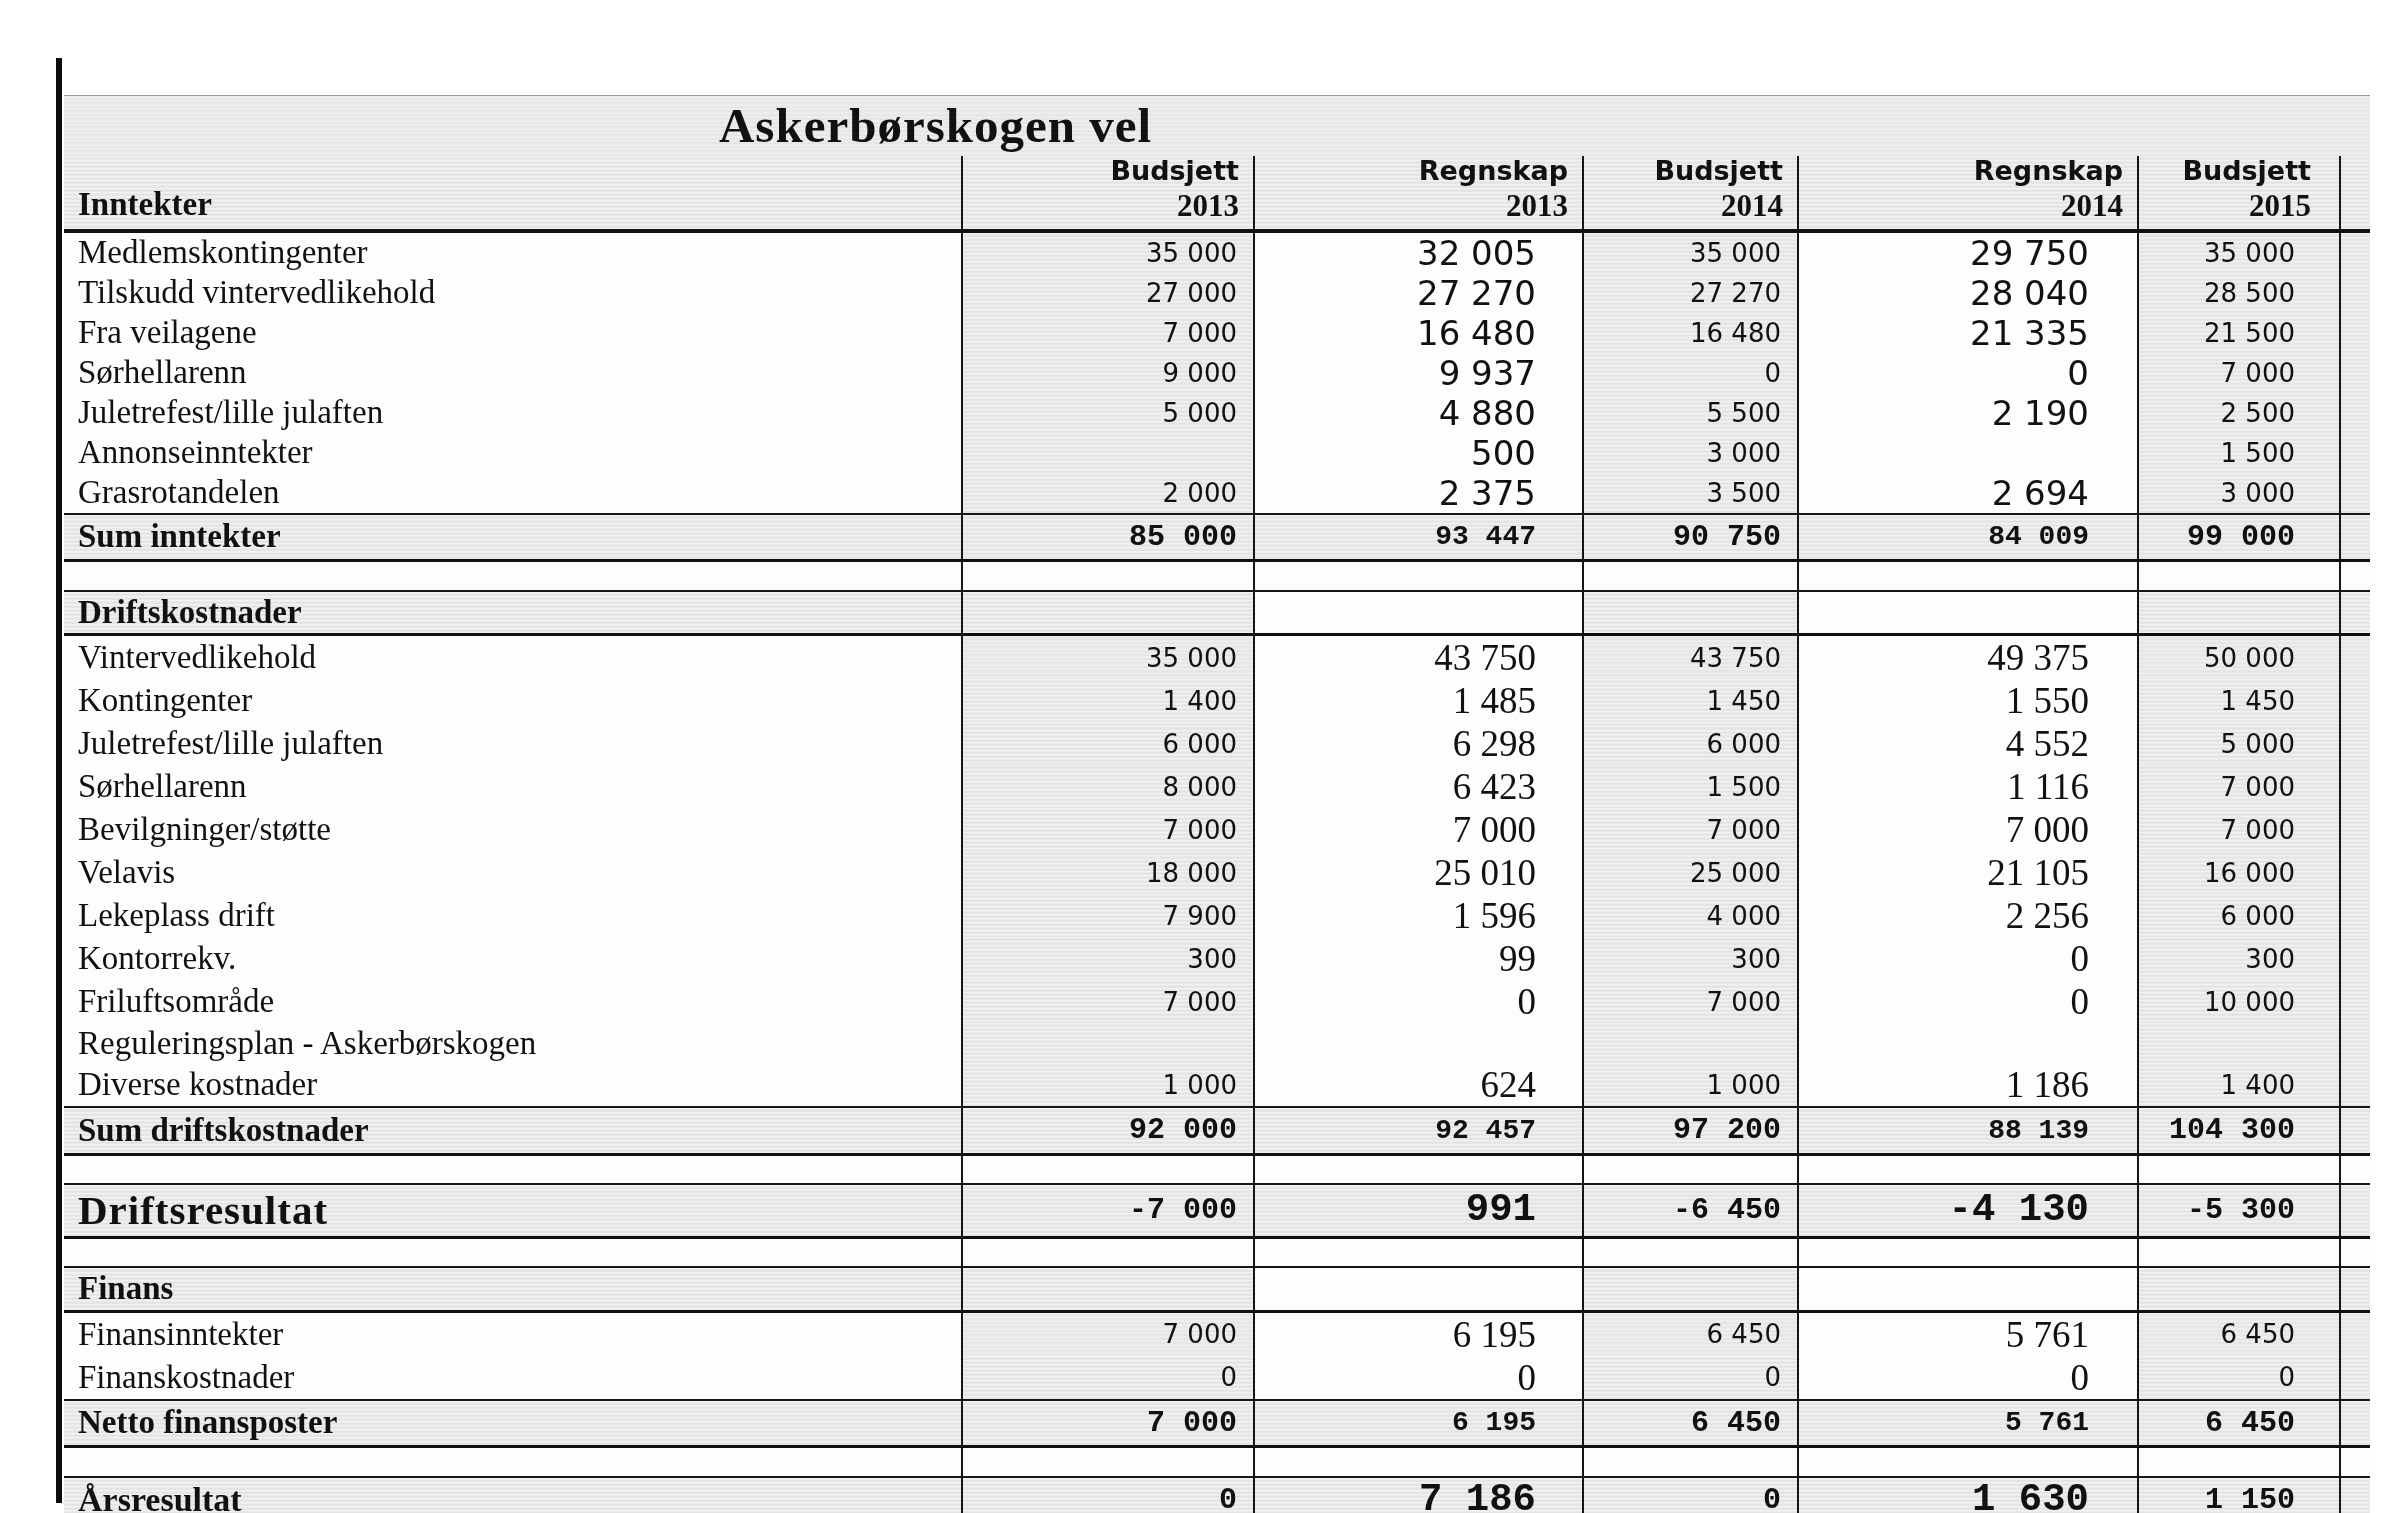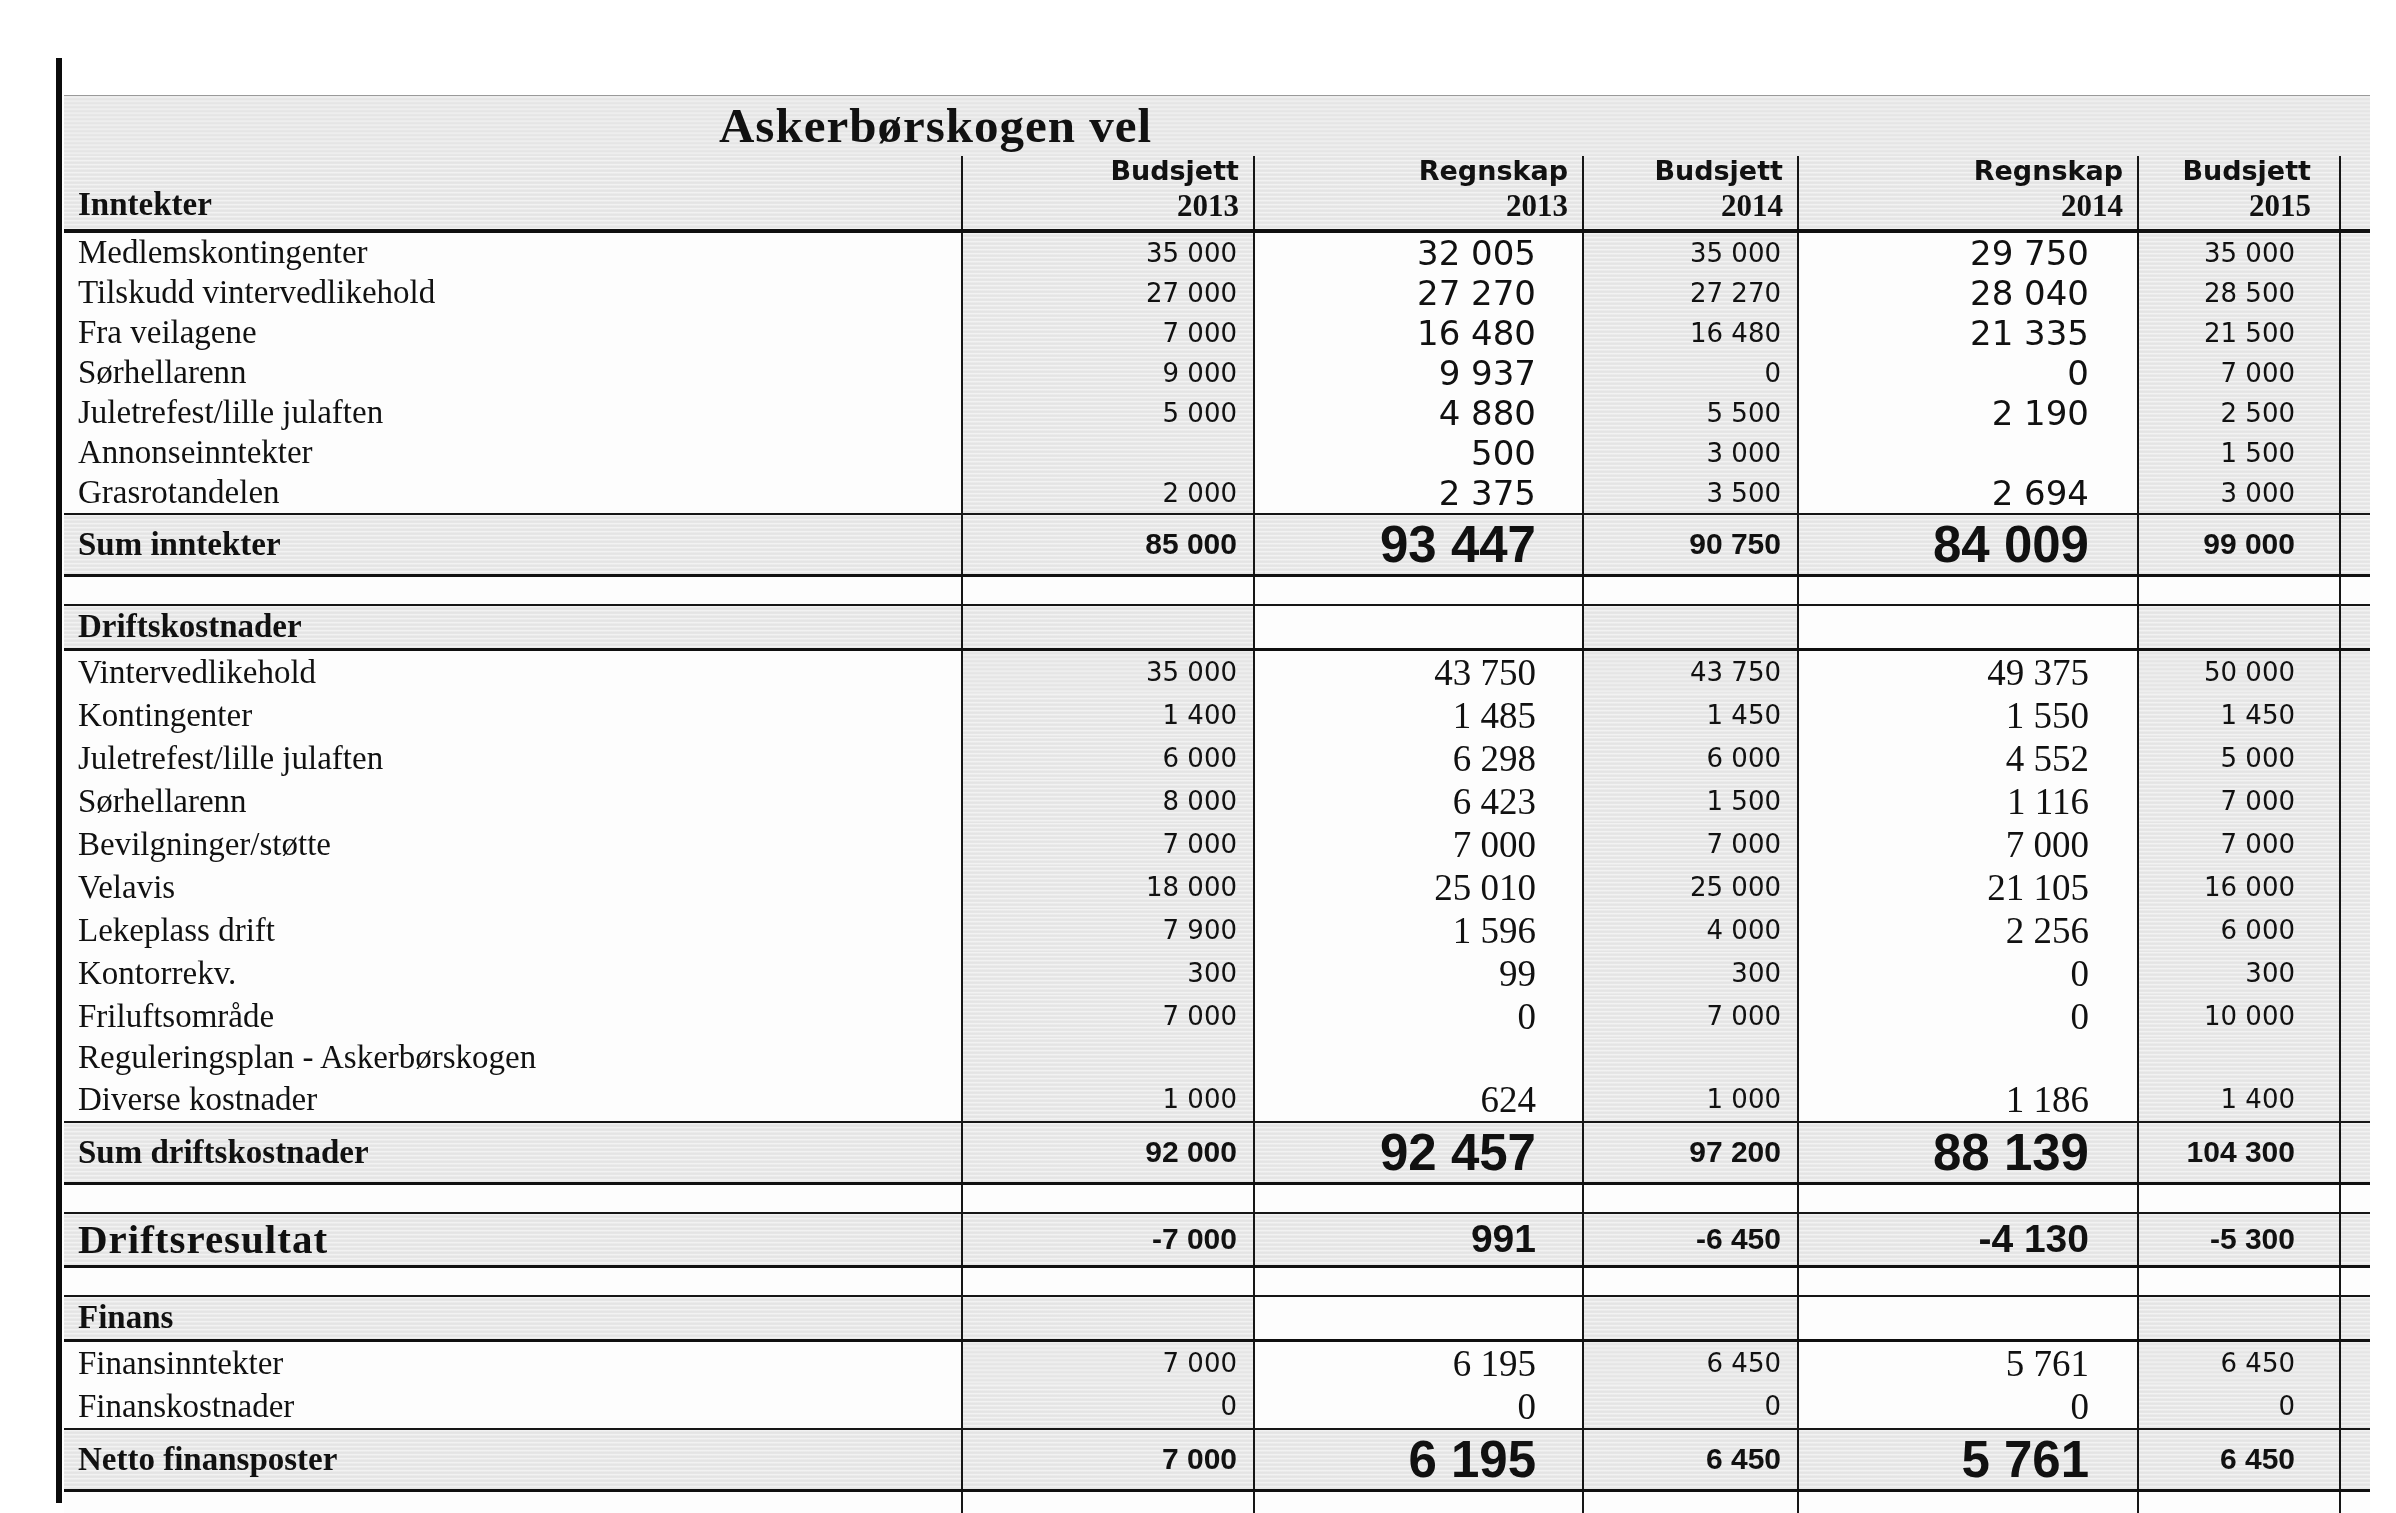--- a/index.html
+++ b/index.html
@@ -55,23 +55,23 @@
   td.val.b{font-family:"DejaVu Sans",sans-serif;font-size:26px;}
   td.c0{padding-right:16px;}
   td.c2{padding-right:16px;}
   td.c4{padding-right:44px;}
   td.val.r{font-family:"Liberation Serif",serif;font-size:37px;}
   td.c1{padding-right:46px;}
   td.c3{padding-right:48px;}
   tr.sec-inntekter td.val.r{font-family:"DejaVu Sans",sans-serif;font-size:34px;}
 
   tr.row-total td.val, tr.row-result td.val, tr.row-ars td.val{
-      font-weight:bold;font-family:Liberation Sans, sans-serif;}
+      font-weight:bold;font-family:Liberation Mono, monospace;}
   tr.row-total td.val.b, tr.row-result td.val.b, tr.row-ars td.val.b{font-size:30px;}
-  tr.row-total td.val.r{font-size:51px;}
+  tr.row-total td.val.r{font-size:28px;}
   tr.row-result td.val.r, tr.row-ars td.val.r{font-size:39px;}
 
   
   tr.row-section td{border-top:2px solid #161616;border-bottom:3px solid #101010;}
   tr.row-total td{border-top:2px solid #161616;border-bottom:3px solid #101010;}
   tr.row-result td{border-top:2px solid #161616;border-bottom:3px solid #101010;}
   tr.row-ars td{border-top:2px solid #161616;border-bottom:7px double #101010;}
 </style>
 </head>
 <body>

